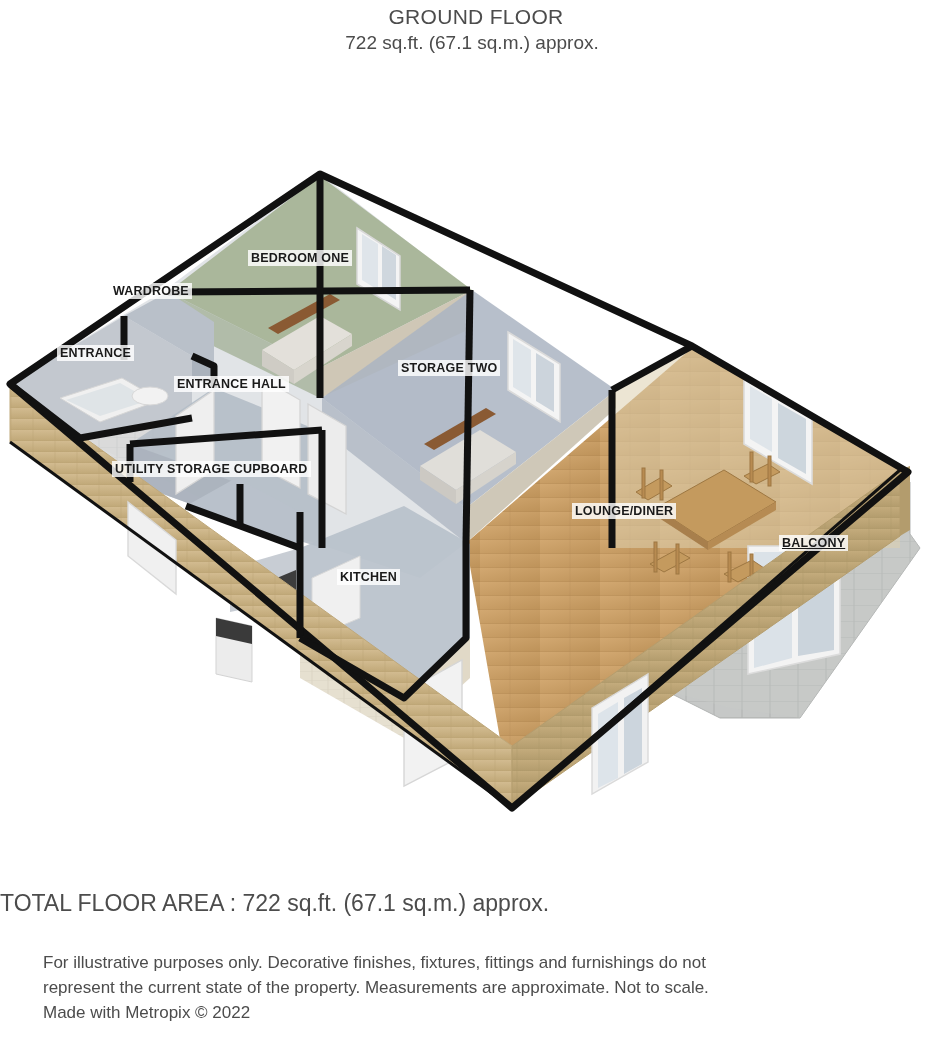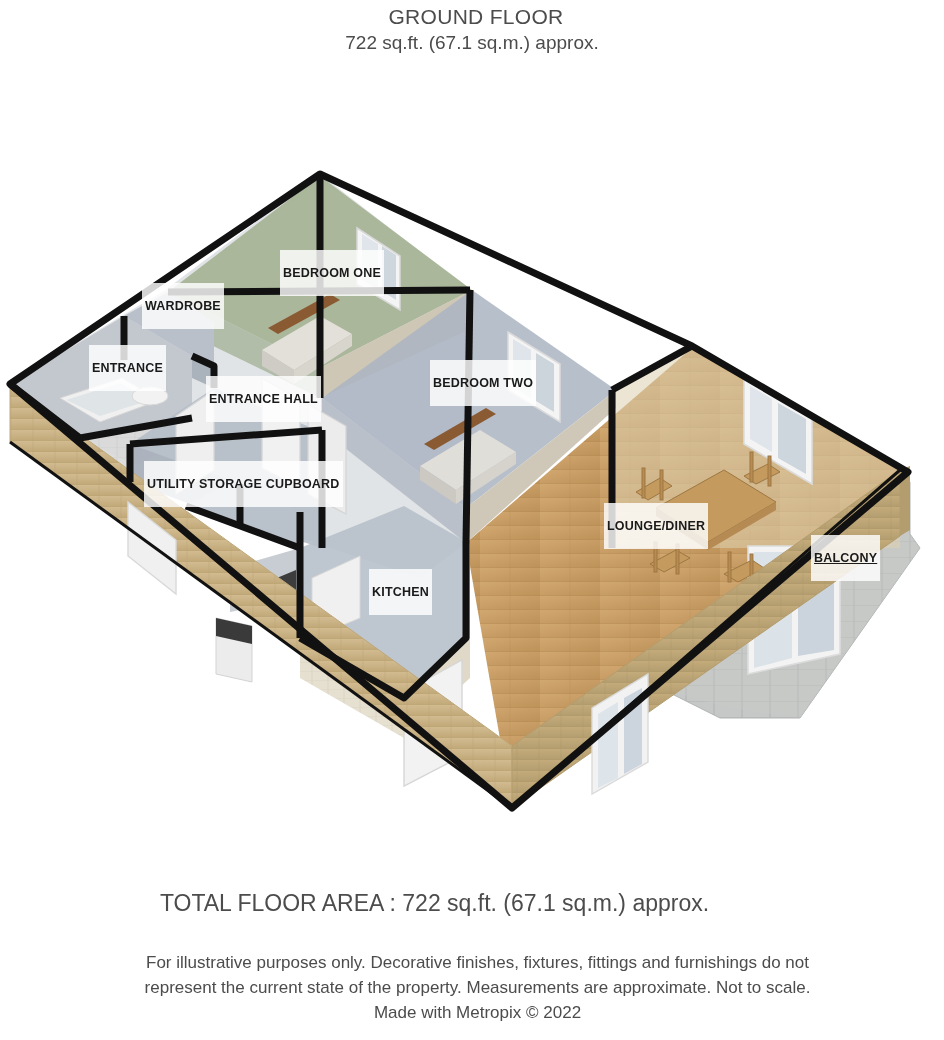--- a/index.html
+++ b/index.html
@@ -54,33 +54,32 @@
     display: block;
   }
 
   
   .room-label {
     position: absolute;
     font-size: 12.5px;
     font-weight: bold;
     color: #1a1a1a;
     background: rgba(255,255,255,0.82);
-    padding: 16px 3px;
+    padding: 1px 3px;
     white-space: nowrap;
     letter-spacing: 0.2px;
     line-height: 14px;
-    margin-left: 32px;
   }
 
   
   .footer {
     position: absolute;
     left: 0;
     width: 869px;
-    text-align: center;
+    text-align: left;
   }
   .total-area {
     top: 890px;
     font-size: 23px;
     color: #4c4c4c;
   }
   .disclaimer {
     top: 950px;
     font-size: 17px;
     color: #4c4c4c;
@@ -299,21 +298,21 @@
       <g fill="none" stroke="#111111" stroke-width="3">
         <path d="M10,364 L512,730"></path>
         <path d="M900,392 L512,730"></path>
       </g>
     </svg>
 
     <div class="room-label" style="left:248px; top:172px;">BEDROOM ONE</div>
     <div class="room-label" style="left:110px; top:205px;">WARDROBE</div>
     <div class="room-label" style="left:57px; top:267px;">ENTRANCE</div>
     <div class="room-label" style="left:174px; top:298px;">ENTRANCE HALL</div>
-    <div class="room-label" style="left:398px; top:282px;">BEDROOM TWO</div>
+    <div class="room-label" style="left:398px; top:282px;">STORAGE TWO</div>
     <div class="room-label" style="left:112px; top:383px;">UTILITY STORAGE CUPBOARD</div>
     <div class="room-label" style="left:337px; top:491px;">KITCHEN</div>
     <div class="room-label" style="left:572px; top:425px;text-align:center;">LOUNGE/DINER</div>
     <div class="room-label" style="left:779px; top:457px;text-decoration:underline;">BALCONY</div>
   </div>
 
   <div class="footer total-area">TOTAL FLOOR AREA : 722 sq.ft. (67.1 sq.m.) approx.</div>
   <div class="footer disclaimer">
     <div>For illustrative purposes only. Decorative finishes, fixtures, fittings and furnishings do not</div>
     <div>represent the current state of the property. Measurements are approximate. Not to scale.</div>

